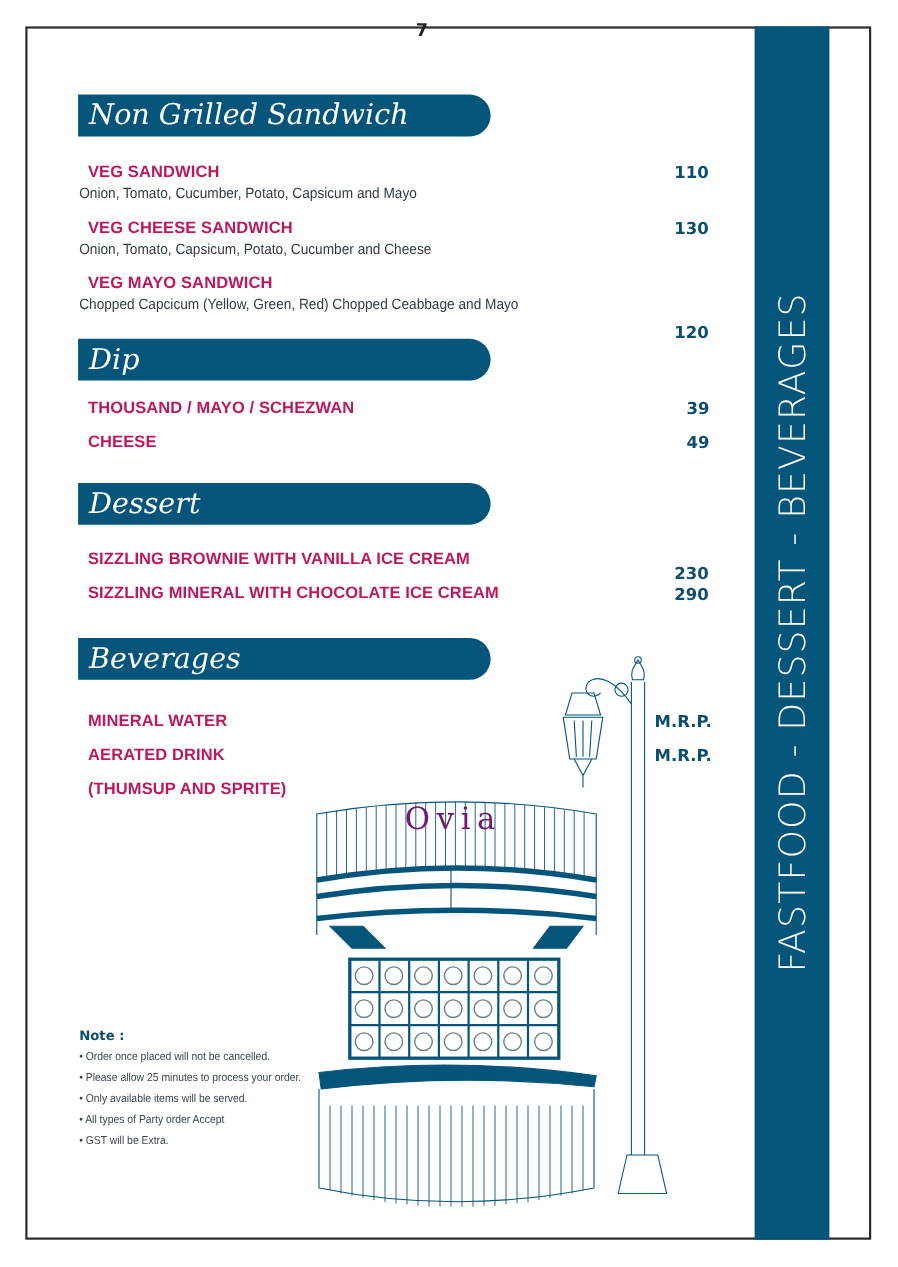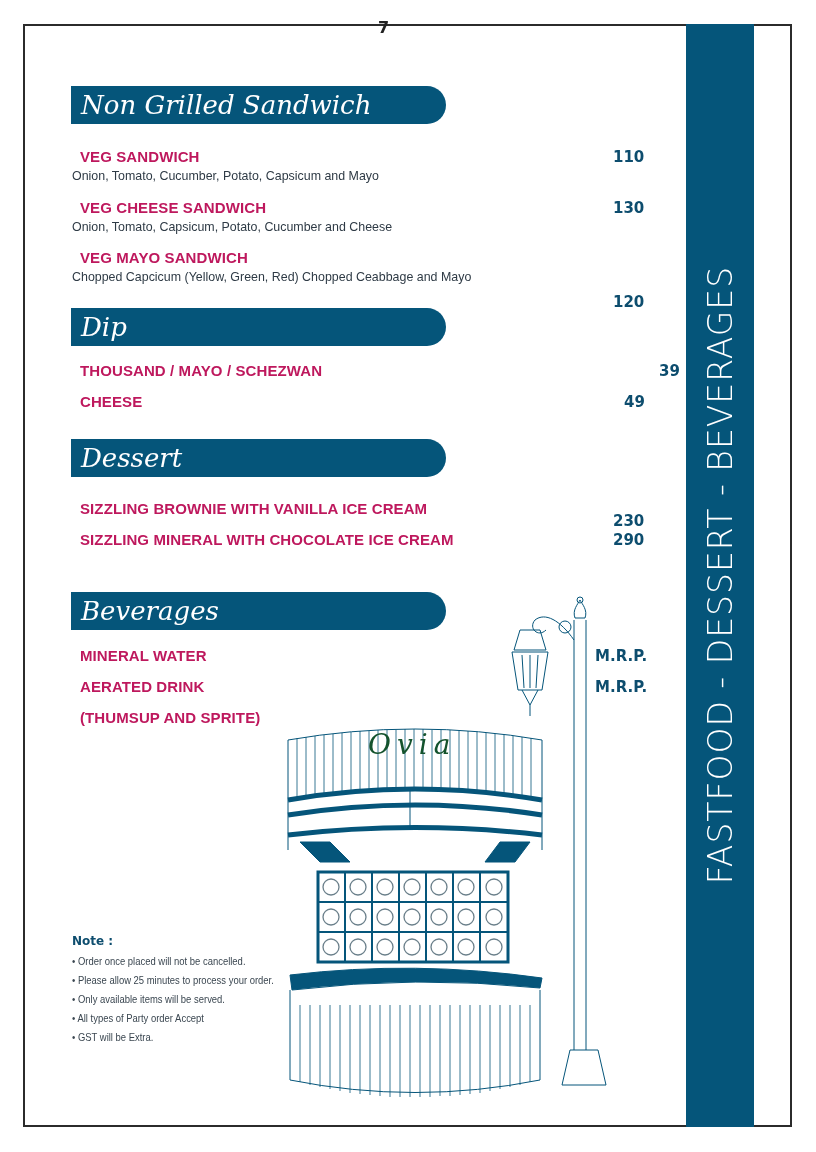--- a/index.html
+++ b/index.html
@@ -38,33 +38,33 @@
 <div class="item-desc" style="top:219px;">Onion, Tomato, Capsicum, Potato, Cucumber and Cheese</div>
 
 <div class="item-name" style="top:249px;">VEG MAYO SANDWICH</div>
 <div class="price" style="top:249px; left:613px;margin-top:44px;">120</div>
 <div class="item-desc" style="top:269px;">Chopped Capcicum (Yellow, Green, Red) Chopped Ceabbage and Mayo</div>
 
 <div class="banner" style="top:308px;">
   <span>Dip</span>
 </div>
 <div class="item-name" style="top:362px;">THOUSAND / MAYO / SCHEZWAN</div>
-<div class="price" style="top:362px; left:624px;margin-left:35px;">39</div>
+<div class="price" style="top:362px; left:624px;">39</div>
 <div class="item-name" style="top:393px;">CHEESE</div>
 <div class="price" style="top:393px; left:624px;">49</div>
 
 <div class="banner" style="top:439px;">
   <span>Dessert</span>
 </div>
 <div class="item-name" style="top:500px;">SIZZLING BROWNIE WITH VANILLA ICE CREAM</div>
 <div class="price" style="top:512px; left:613px;">230</div>
 <div class="item-name" style="top:531px;">SIZZLING MINERAL WITH CHOCOLATE ICE CREAM</div>
 <div class="price" style="top:531px; left:613px;">290</div>
 
-<div class="banner" style="top:592px;">
+<div class="banner" style="top:580px;">
   <span>Beverages</span>
 </div>
 
 <svg class="illus" width="340" height="520" viewBox="280 590 340 520">
   <g fill="none" stroke="#05557a" stroke-width="1">
 
     <g>
       <path d="M574 620 L574 1050 M586 620 L586 1050"></path>
       <path d="M570 1050 L562 1085 L606 1085 L598 1050 Z"></path>
       <path d="M575 618 C572 610 578 604 580 600 C582 604 588 610 585 618 Z"></path>
@@ -119,21 +119,21 @@
     </g>
 
     <path d="M290 975 Q415 960 542 978 L540 988 Q415 975 292 990 Z" fill="#05557a"></path>
 
     <path d="M290 990 L290 1080 Q415 1105 540 1080 L540 990"></path>
     <g stroke-width="0.8">
       <path d="M300 1005 L300 1082 M310 1005 L310 1085 M320 1005 L320 1087 M330 1005 L330 1089 M340 1005 L340 1091 M350 1005 L350 1093 M360 1005 L360 1094 M370 1005 L370 1095 M380 1005 L380 1096 M390 1005 L390 1097 M400 1005 L400 1097 M410 1005 L410 1097 M420 1005 L420 1097 M430 1005 L430 1097 M440 1005 L440 1096 M450 1005 L450 1096 M460 1005 L460 1095 M470 1005 L470 1094 M480 1005 L480 1093 M490 1005 L490 1091 M500 1005 L500 1089 M510 1005 L510 1087 M520 1005 L520 1085 M530 1005 L530 1082"></path>
     </g>
   </g>
 </svg>
-<div style="position:absolute; left:368px; top:728px; color:#14532d; font-family:'DejaVu Serif', serif; font-style:italic; font-size:28px; letter-spacing:6px;">Ovia</div>
+<div style="position:absolute; left:368px; top:728px; color:#701a75; font-family:'DejaVu Serif', serif; font-size:28px; letter-spacing:6px;">Ovia</div>
 
 <div class="item-name" style="top:647px;">MINERAL WATER</div>
 <div class="price" style="top:647px; left:595px;">M.R.P.</div>
 <div class="item-name" style="top:678px;">AERATED DRINK</div>
 <div class="price" style="top:678px; left:595px;">M.R.P.</div>
 <div class="item-name" style="top:709px;">(THUMSUP AND SPRITE)</div>
 
 <div class="note-title">Note :</div>
 <div class="note-item" style="top:955px;">• Order once placed will not be cancelled.</div>
 <div class="note-item" style="top:974px;">• Please allow 25 minutes to process your order.</div>

